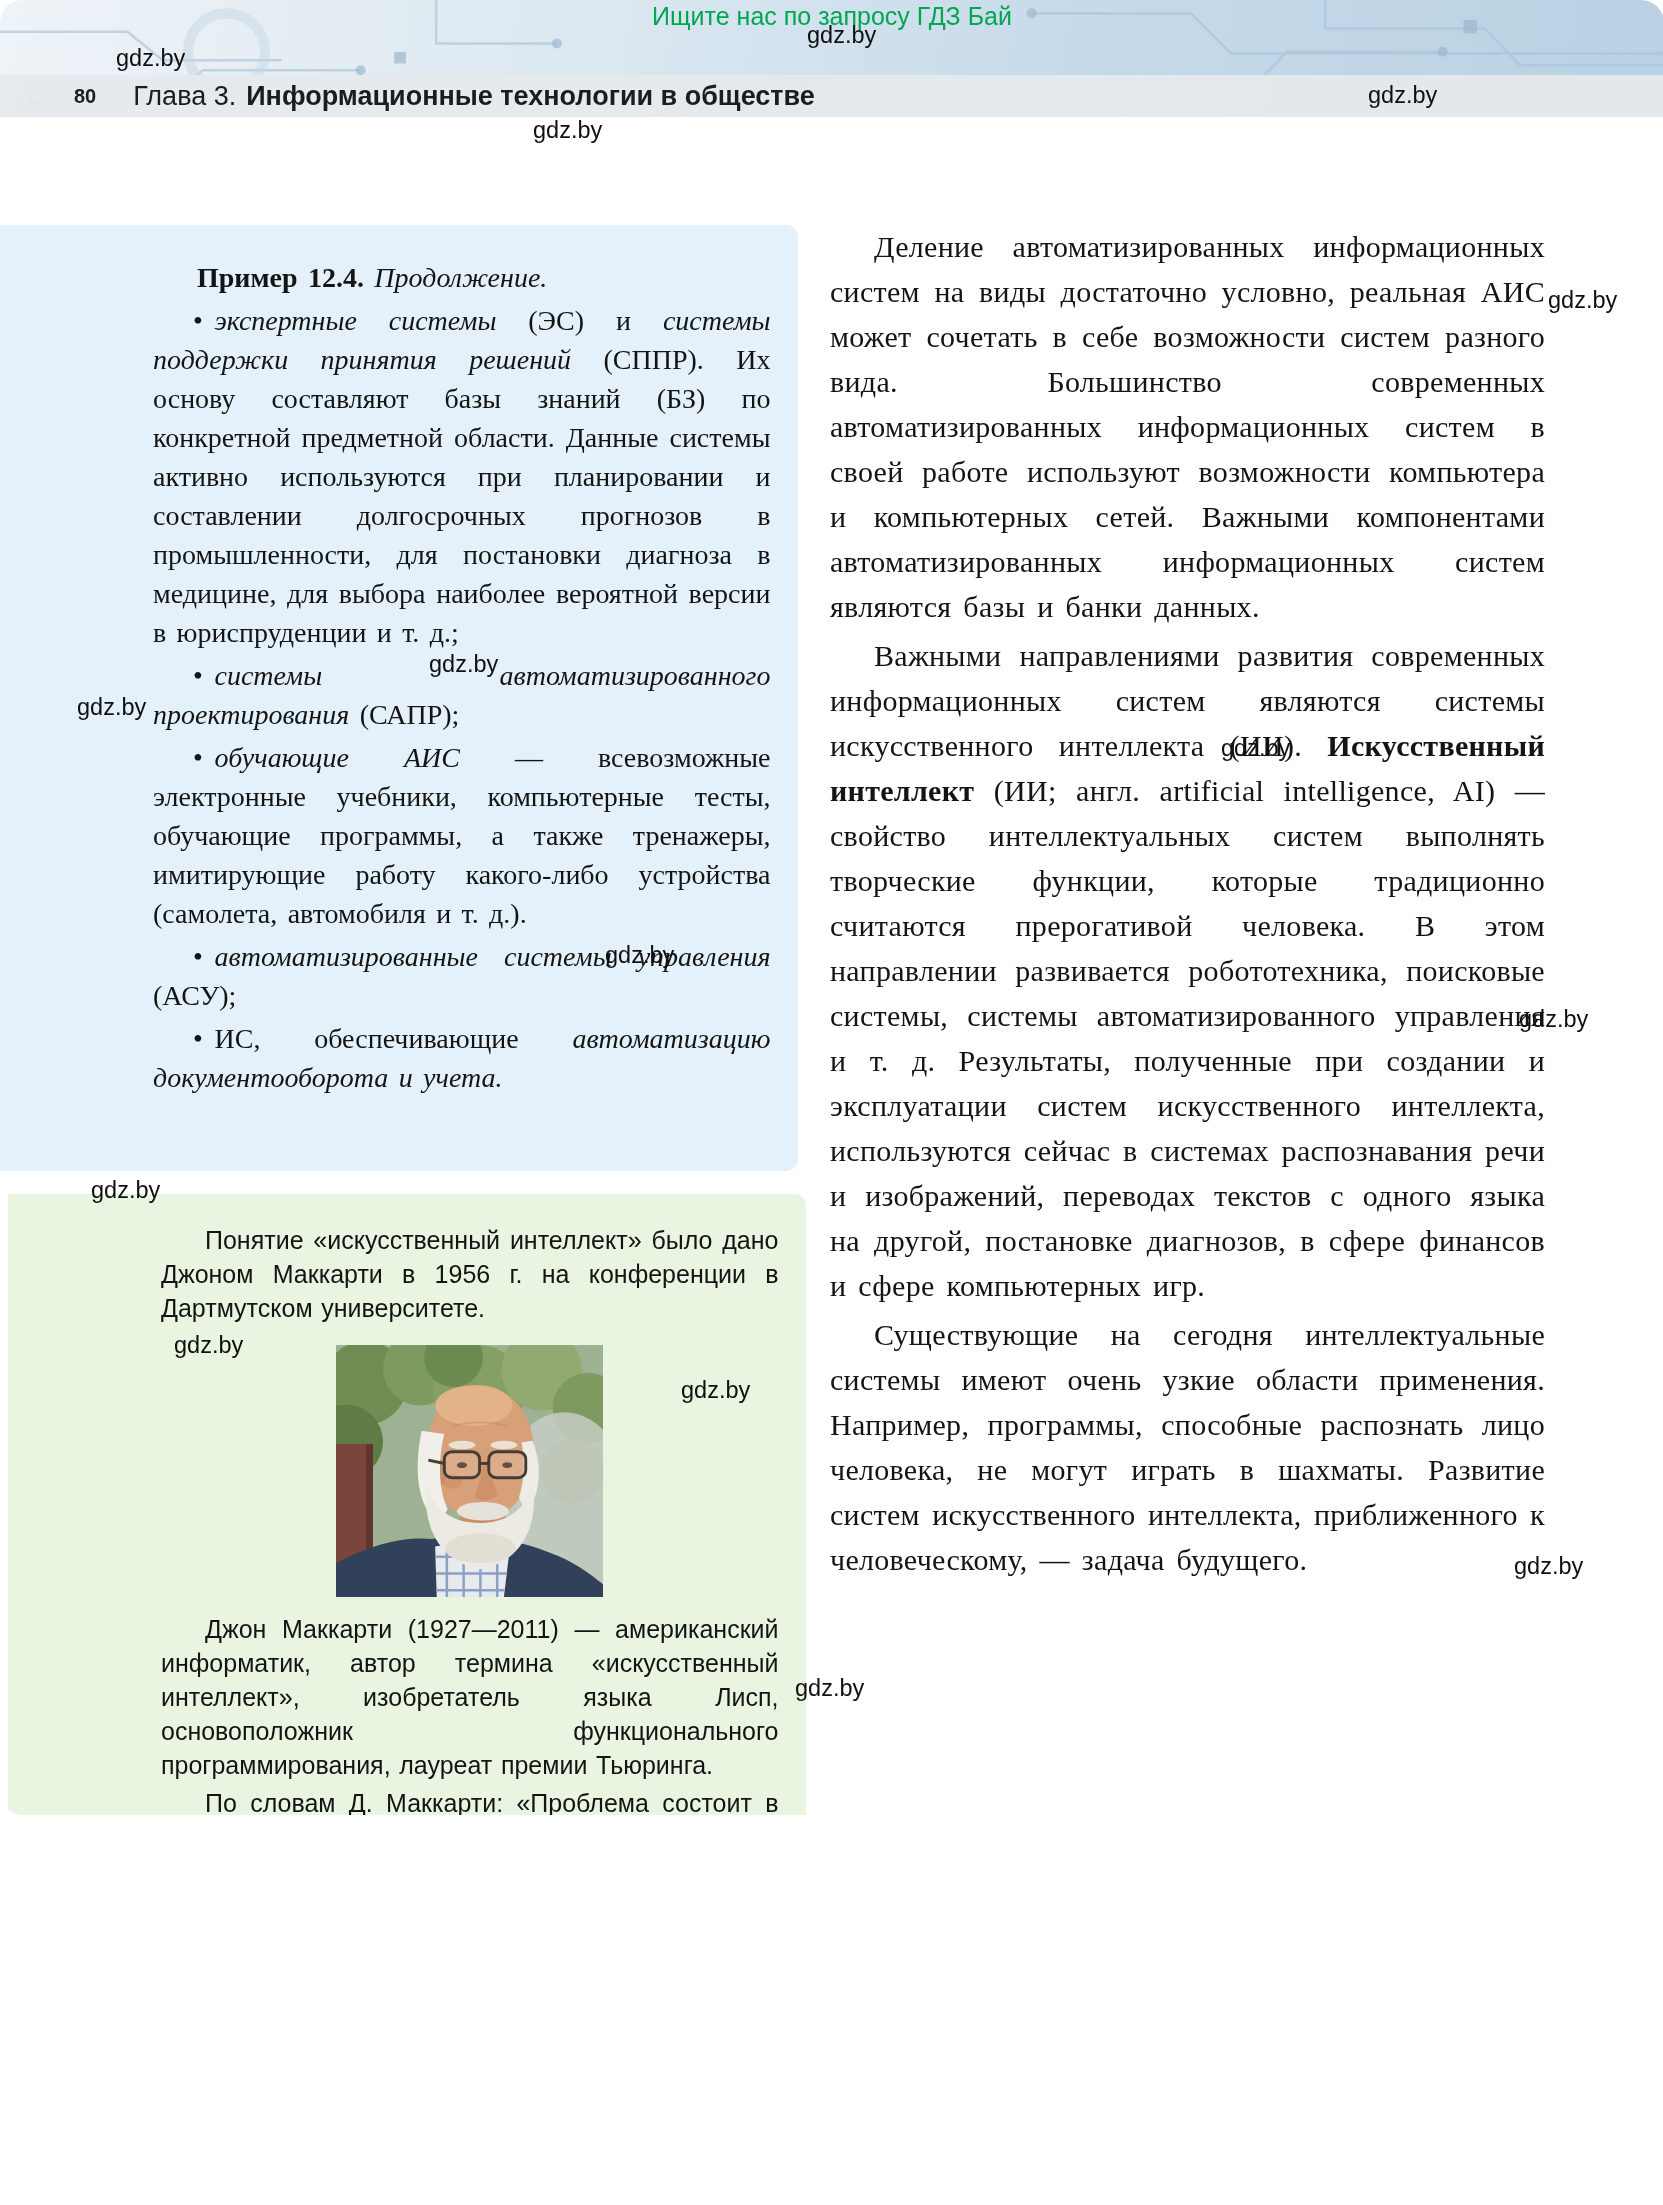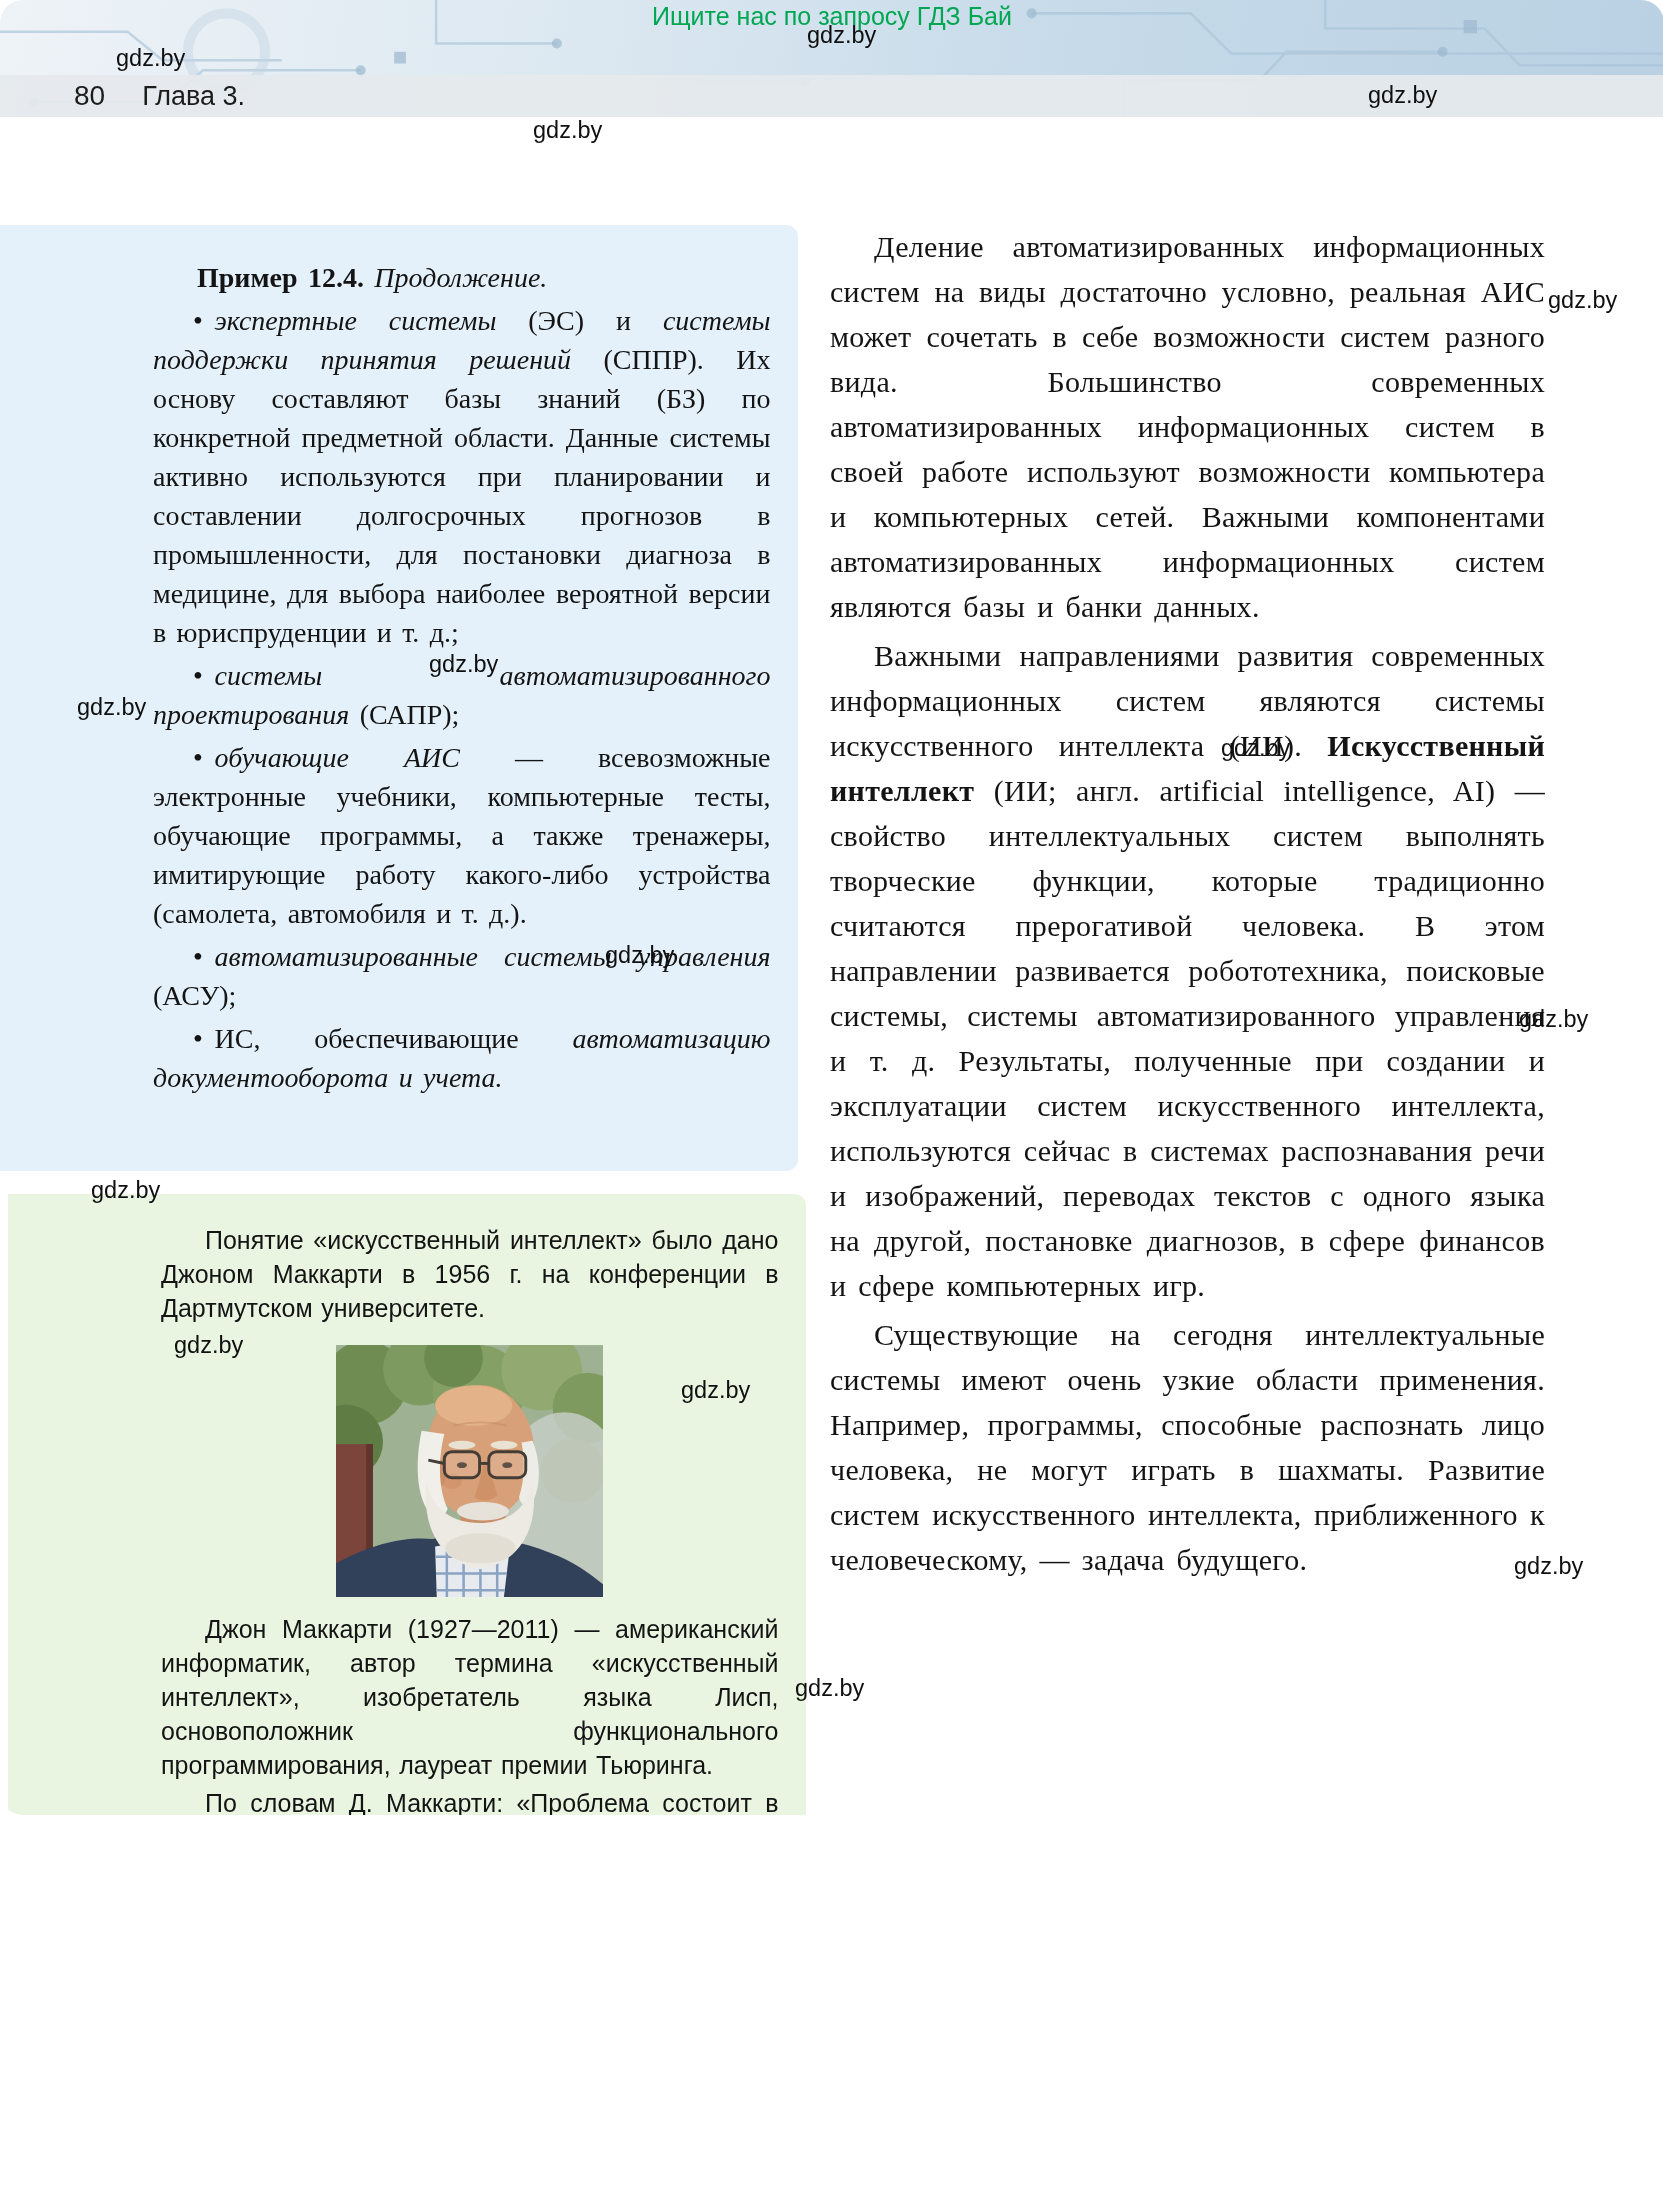--- a/index.html
+++ b/index.html
@@ -8,21 +8,21 @@
 
   
   .banner{position:absolute;top:0;left:0;width:1664px;height:117px;
           background:linear-gradient(100deg,#eef3f7 0%,#dce8f1 35%,#c6dae9 65%,#b9d1e3 100%);}
   .circuit{position:absolute;top:0;left:0;width:100%;height:100%;}
   .promo{position:absolute;top:1.7px;left:0;width:100%;text-align:center;
          font-family:"Liberation Sans",sans-serif;font-size:25px;color:var(--promo_green,#00a651);}
   .header-band{position:absolute;left:0;bottom:0;width:100%;height:42px;
                background:rgba(229,233,237,0.93);display:flex;align-items:center;
                font-family:"Liberation Sans",sans-serif;color:#1c1c1c;}
-  .pageno{margin-left:74px;font-size:28px;font-weight:normal;}
+  .pageno{margin-left:74px;font-size:20px;font-weight:bold;}
   .chapter-label{margin-left:37px;font-size:27px;}
   .chapter-title{margin-left:10px;font-size:27px;font-weight:bold;}
 
   
   .para{margin:4px;text-indent:44px;text-align:justify;}
   .seg-i{font-style:italic;}
   .seg-b{font-weight:bold;}
 
   
   .example-box{position:absolute;left:0;top:225px;width:798px;box-sizing:border-box;
@@ -89,20 +89,21 @@
           <circle cx="40" cy="122" r="6"></circle>
         <rect x="1745" y="24" width="16" height="16"></rect>
           <rect x="470" y="62" width="14" height="14"></rect>
       </g>
       <circle cx="270" cy="62" r="46" stroke="#c6d6e3" stroke-width="12" fill="none" opacity="0.5"></circle>
     </svg>
     <div class="promo">Ищите нас по запросу ГДЗ Бай</div>
     <div class="header-band">
       <span class="pageno">80</span>
       <span class="chapter-label">Глава 3.</span>
+      <span class="chapter-title">Информационные технологии в обществе</span>
     </div>
   </div>
 
   <section class="example-box">
     <p class="para"><span class="seg-b">Пример 12.4. </span><span class="seg-i">Продолжение.</span></p>
     <p class="para bullet"><span class="seg-i">экспертные системы</span><span> (ЭС) и </span><span class="seg-i">системы поддержки принятия решений</span><span> (СППР). Их основу составляют базы знаний (БЗ) по конкретной предметной области. Данные системы активно используются при планировании и составлении долгосрочных прогнозов в промышленности, для постановки диагноза в медицине, для выбора наиболее вероятной версии в юриспруденции и т. д.;</span></p>
     <p class="para bullet"><span class="seg-i">системы автоматизированного проектирования</span><span> (САПР);</span></p>
     <p class="para bullet"><span class="seg-i">обучающие АИС</span><span> — всевозможные электронные учебники, компьютерные тесты, обучающие программы, а также тренажеры, имитирующие работу какого-либо устройства (самолета, автомобиля и т. д.).</span></p>
     <p class="para bullet"><span class="seg-i">автоматизированные системы управления</span><span> (АСУ);</span></p>
     <p class="para bullet"><span>ИС, обеспечивающие </span><span class="seg-i">автоматизацию документооборота и учета.</span></p>

